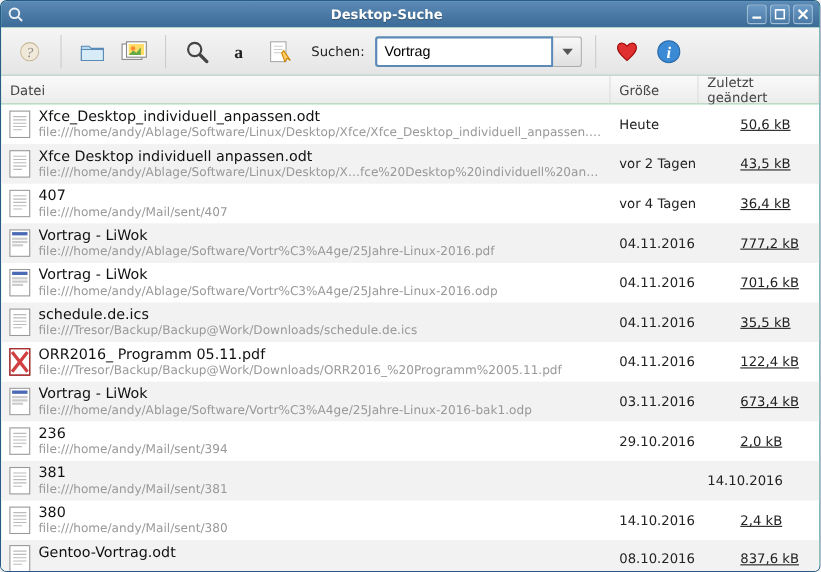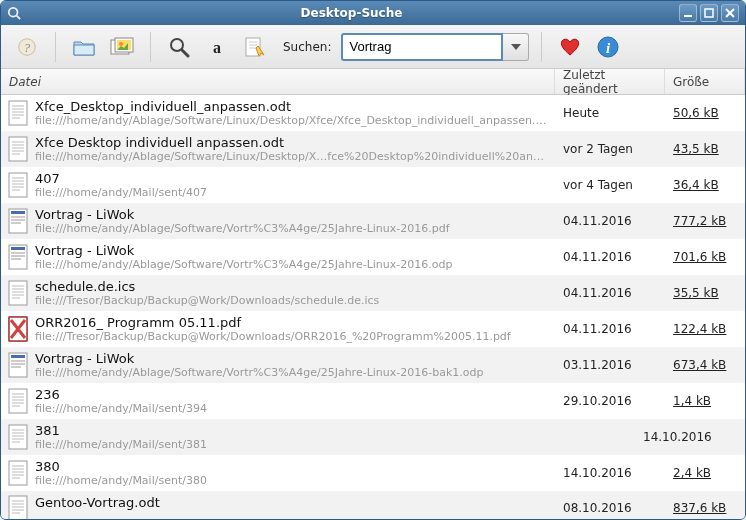--- a/index.html
+++ b/index.html
@@ -14,21 +14,21 @@
 .toolbar { background: linear-gradient(to bottom,#f5f5f5,#e5e5e5); height: 44px; display: flex; align-items: center; padding: 0 10px; border-bottom: 1px solid #ccc; gap: 6px; }
 .toolbar .tbtn { width: 32px; height: 32px; border: 1px solid transparent; border-radius: 3px; display: flex; align-items: center; justify-content: center; cursor: pointer; }
 .toolbar .sep { width: 1px; height: 30px; background: #ccc; margin: 0 6px; }
 .toolbar .search-label { margin-left: 6px; margin-right: 4px; color: #222; }
 .toolbar .search-wrap { display: flex; align-items: center; }
 .toolbar input.search { width: 162px; height: 28px; border: 2px solid #5a8ab5; border-radius: 3px 0 0 3px; padding: 0 6px; font-size: 13px; outline: none; }
 .toolbar .search-dd { width: 26px; height: 28px; border: 1px solid #aaa; border-left: none; border-radius: 0 3px 3px 0; background: linear-gradient(to bottom,#f8f8f8,#e0e0e0); display: flex; align-items: center; justify-content: center; cursor: pointer; }
 
 .header-row { display: flex; background: linear-gradient(to bottom,#fafafa,#ececec); border-bottom: 1px solid #ccc; height: 26px; align-items: center; font-size: 12px; color: #444; }
 .header-row .col { padding: 0 8px; border-right: 1px solid #ddd; height: 100%; display: flex; align-items: center; }
-.col-file { flex: 1; font-style: italic; }
+.col-file { flex: 1; }
 .col-date { width: 110px; }
 .col-size { width: 80px; }
 
 .list { flex: 1; overflow-y: hidden; background: #fff; }
 .row { display: flex; align-items: stretch; border-bottom: 0; }
 .row:nth-child(even) { background: #f2f2f2; }
 .row .icon-cell { width: 34px; display: flex; align-items: center; justify-content: center; padding: 4px 0; }
 .row .file-cell { flex: 1; padding: 4px 6px 4px 0; overflow: hidden; }
 .row .file-name { color: #111; font-size: 13px; white-space: nowrap; overflow: hidden; text-overflow: ellipsis; }
 .row .file-path { color: #999; font-size: 11px; white-space: nowrap; overflow: hidden; text-overflow: ellipsis; }
@@ -130,22 +130,22 @@
     <div class="tbtn">
       <svg width="22" height="22" viewBox="0 0 22 22">
           <circle cx="11" cy="11" r="10" fill="#3a8ad5" stroke="#2a6aa5"></circle>
           <text x="11" y="17" text-anchor="middle" font-size="15" font-style="italic" font-family="serif" fill="#fff" font-weight="bold">i</text>
         </svg>
     </div>
   </div>
 
   <div class="header-row">
     <div class="col col-file">Datei</div>
+    <div class="col col-size">Größe</div>
     <div class="col col-date">Zuletzt geändert</div>
-    <div class="col col-size">Größe</div>
   </div>
 
   <div class="list" id="list">
       <div class="row">
         <div class="icon-cell">
           <svg width="22" height="26" viewBox="0 0 22 26">
             <rect x="2" y="1" width="18" height="24" fill="#fff" stroke="#999"></rect>
             <line x1="5" y1="6" x2="17" y2="6" stroke="#bbb"></line>
             <line x1="5" y1="9" x2="17" y2="9" stroke="#bbb"></line>
             <line x1="5" y1="12" x2="17" y2="12" stroke="#bbb"></line>
@@ -290,21 +290,21 @@
             <line x1="5" y1="12" x2="17" y2="12" stroke="#bbb"></line>
             <line x1="5" y1="15" x2="17" y2="15" stroke="#bbb"></line>
             <line x1="5" y1="18" x2="13" y2="18" stroke="#bbb"></line>
           </svg>
         </div>
         <div class="file-cell">
           <div class="file-name">236</div>
           <div class="file-path">file:///home/andy/Mail/sent/394</div>
         </div>
         <div class="date-cell">29.10.2016</div>
-        <div class="size-cell">1,4 kB</div>
+        <div class="size-cell">2,0 kB</div>
       </div>
       <div class="row">
         <div class="icon-cell">
           <svg width="22" height="26" viewBox="0 0 22 26">
             <rect x="2" y="1" width="18" height="24" fill="#fff" stroke="#999"></rect>
             <line x1="5" y1="6" x2="17" y2="6" stroke="#bbb"></line>
             <line x1="5" y1="9" x2="17" y2="9" stroke="#bbb"></line>
             <line x1="5" y1="12" x2="17" y2="12" stroke="#bbb"></line>
             <line x1="5" y1="15" x2="17" y2="15" stroke="#bbb"></line>
             <line x1="5" y1="18" x2="13" y2="18" stroke="#bbb"></line>

